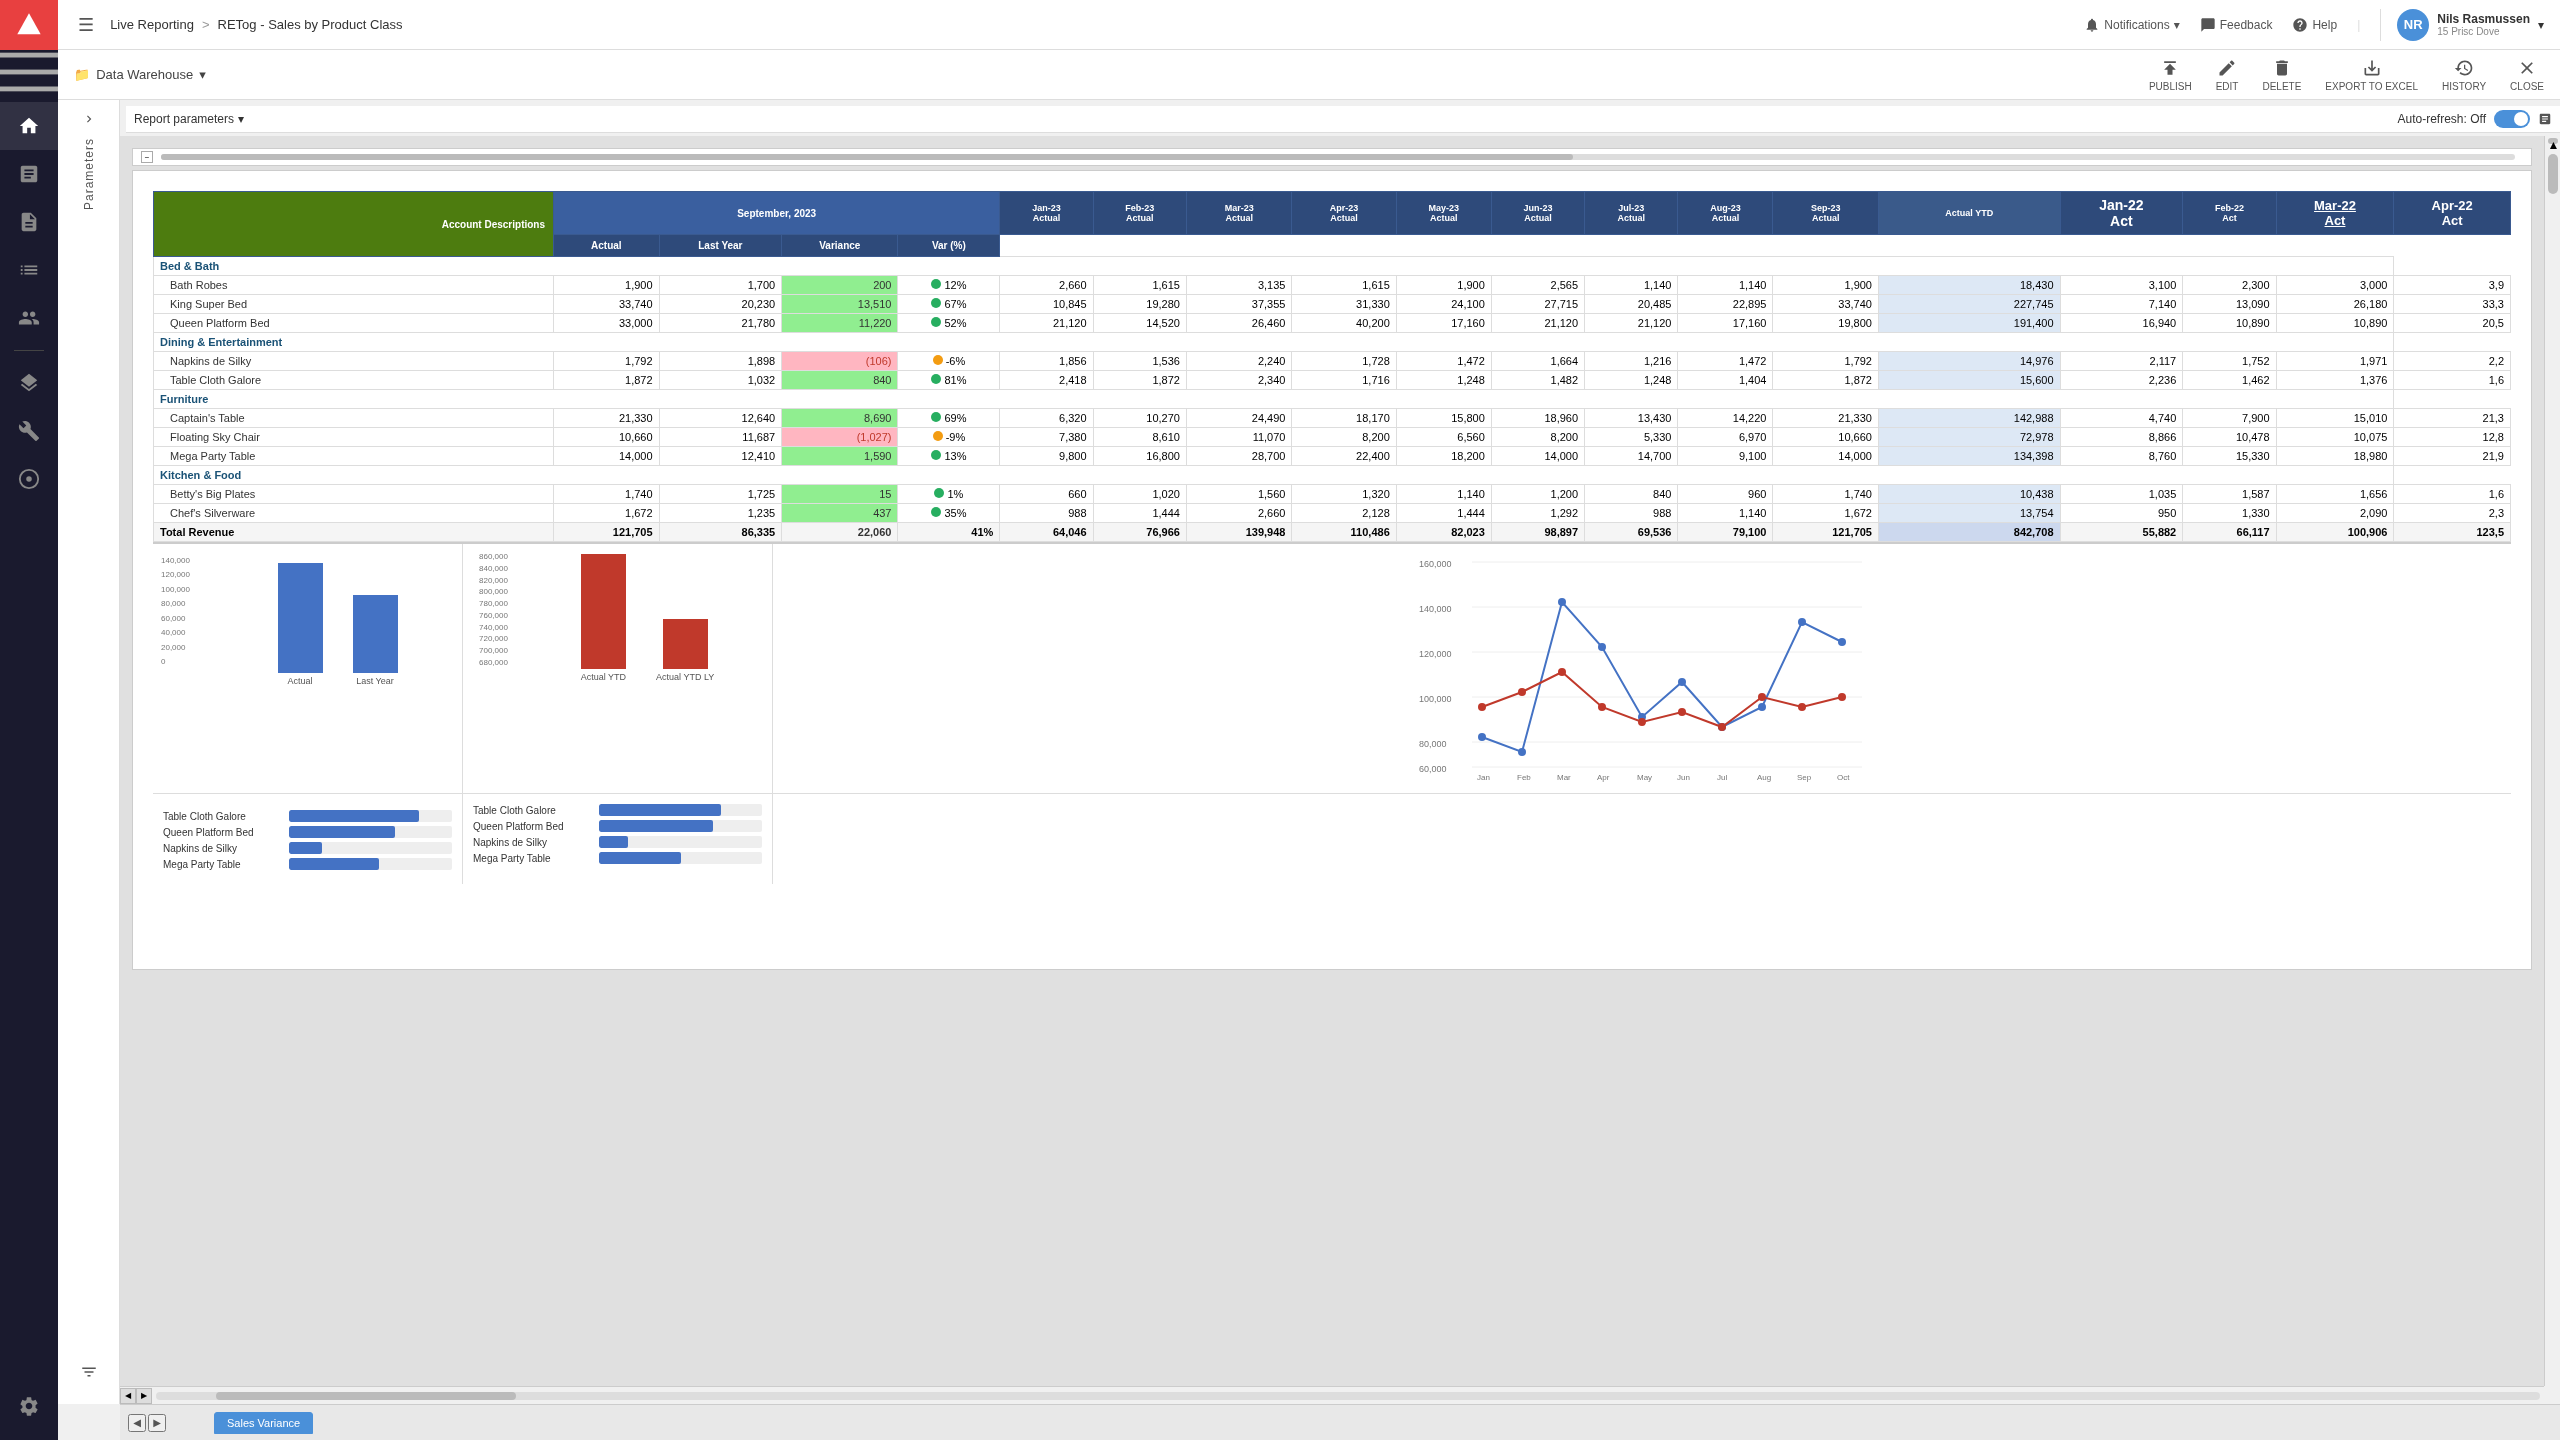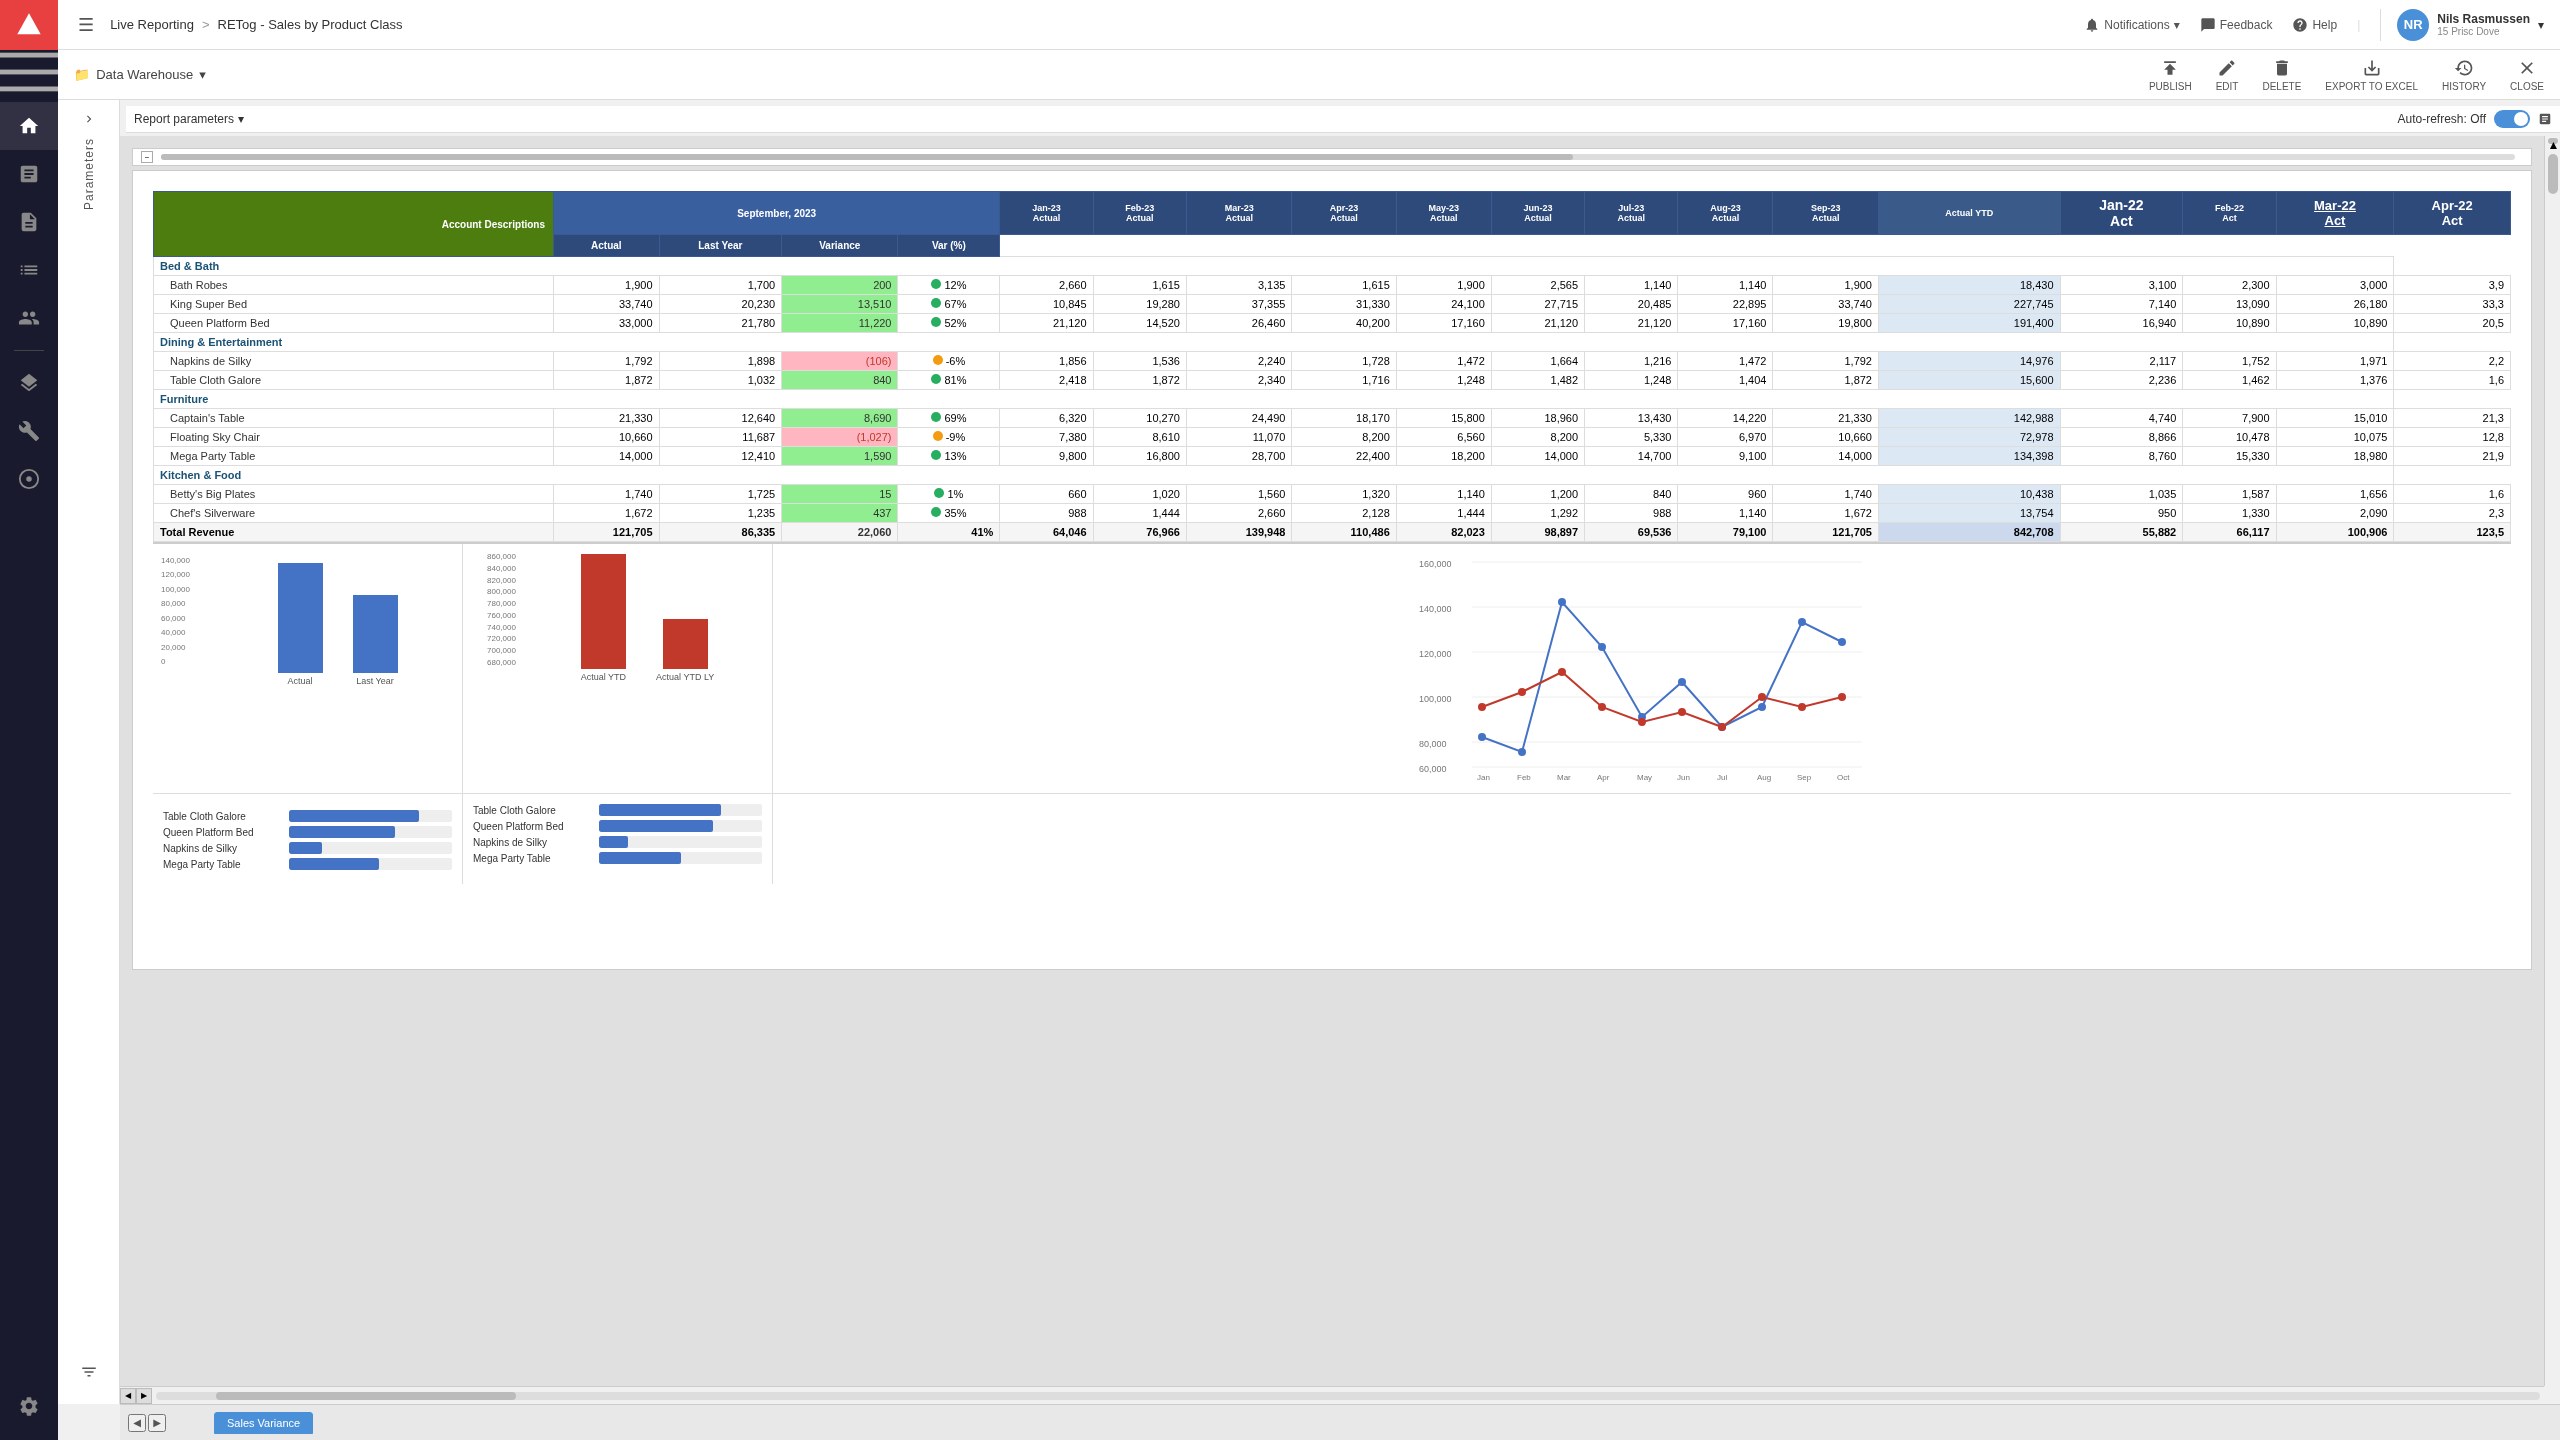--- a/index.html
+++ b/index.html
@@ -581,21 +581,21 @@
           <div style="display:flex;flex-direction:column;align-items:center;">
             <div style="width:45px;height:115px;background:#c0392b;"></div>
             <div style="font-size:9px;margin-top:3px;color:#555;">Actual YTD</div>
           </div>
           <div style="display:flex;flex-direction:column;align-items:center;">
             <div style="width:45px;height:50px;background:#c0392b;"></div>
             <div style="font-size:9px;margin-top:3px;color:#555;">Actual YTD LY</div>
           </div>
         </div>
         <div style="position:relative;">
-          <div style="position:absolute;left:16px;top:-130px;display:flex;flex-direction:column;justify-content:space-between;height:115px;font-size:8px;color:#777;">
+          <div style="position:absolute;left:8px;top:-130px;display:flex;flex-direction:column;justify-content:space-between;height:115px;font-size:8px;color:#777;">
             <span>860,000</span>
               <span>840,000</span>
               <span>820,000</span>
               <span>800,000</span>
               <span>780,000</span>
               <span>760,000</span>
               <span>740,000</span>
               <span>720,000</span>
               <span>700,000</span>
               <span>680,000</span>

